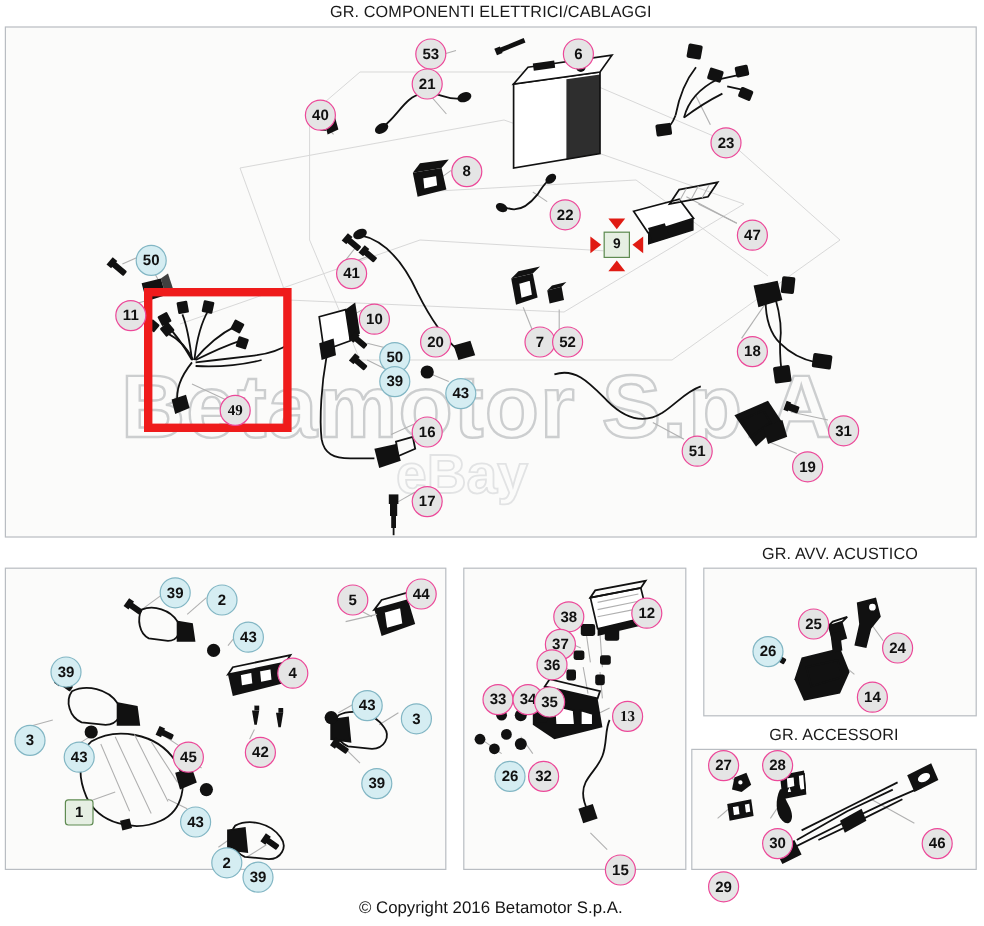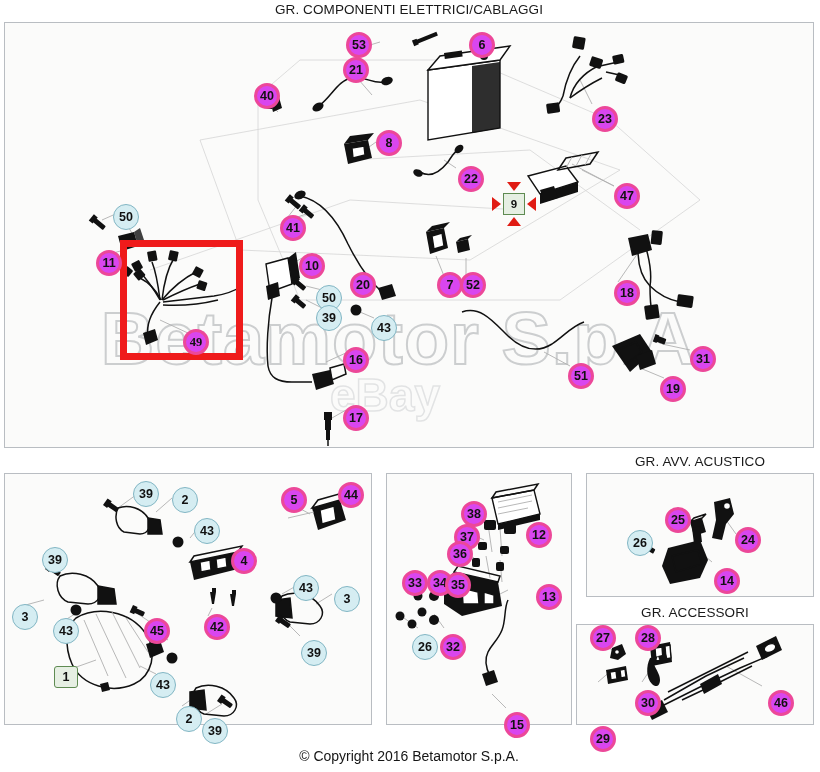--- a/index.html
+++ b/index.html
@@ -62,21 +62,21 @@
     border-radius:50%;
     box-sizing:border-box;
     display:flex;align-items:center;justify-content:center;
     font-size:12.5px;
     font-weight:700;
     color:#111;
     line-height:1;
     z-index:30;
     font-family:"Liberation Sans", sans-serif;
   }
-  .cal.cream{background:#d946ef;border:3px solid #ec4899;}
+  .cal.cream{background:#e5e5e5;border:1px solid #ec4899;}
   .cal.cyan {background:#d5edf2;border:1px solid #82b6c4;}
   .cal.sq{
     border-radius:3px;
     width:24px;height:22px;
     background:#e6efe3;border:1.6px solid #5f8b52;
   }
 
   
   .sel-wrap{position:absolute;width:44px;height:44px;z-index:40;}
   .sel-box{
@@ -604,27 +604,27 @@
       <div class="cal cyan" style="left: 12px; top: 604px;">3</div>
       <div class="cal cyan" style="left: 53px; top: 618px;">43</div>
       <div class="cal cream" style="left: 144px; top: 618px;">45</div>
       <div class="cal cream" style="left: 204px; top: 614px;">42</div>
       <div class="cal cyan" style="left: 301px; top: 640px;">39</div>
       <div class="cal sq" style="left: 54px; top: 666px;">1</div>
       <div class="cal cyan" style="left: 150px; top: 672px;">43</div>
       <div class="cal cyan" style="left: 176px; top: 706px;">2</div>
       <div class="cal cyan" style="left: 202px; top: 718px;">39</div>
       <div class="cal cream" style="left: 461px; top: 501px;">38</div>
-      <div class="cal cream" style="left: 526px; top: 522px;">12</div>
+      <div class="cal cream" style="left: 526px; top: 498px;">12</div>
       <div class="cal cream" style="left: 454px; top: 524px;">37</div>
       <div class="cal cream" style="left: 447px; top: 541px;">36</div>
       <div class="cal cream" style="left: 402px; top: 570px;">33</div>
       <div class="cal cream" style="left: 427px; top: 570px;">34</div>
       <div class="cal cream" style="left: 445px; top: 572px;">35</div>
-      <div class="cal cream" style="left: 536px; top: 584px;">13</div>
+      <div class="cal cream" style="left: 510px; top: 584px; font-family: Liberation Serif, serif;">13</div>
       <div class="cal cyan" style="left: 412px; top: 634px;">26</div>
       <div class="cal cream" style="left: 440px; top: 634px;">32</div>
       <div class="cal cream" style="left: 504px; top: 712px;">15</div>
       <div class="cal cream" style="left: 665px; top: 507px;">25</div>
       <div class="cal cyan" style="left: 627px; top: 530px;">26</div>
       <div class="cal cream" style="left: 735px; top: 527px;">24</div>
       <div class="cal cream" style="left: 714px; top: 568px;">14</div>
       <div class="cal cream" style="left: 590px; top: 625px;">27</div>
       <div class="cal cream" style="left: 635px; top: 625px;">28</div>
       <div class="cal cream" style="left: 590px; top: 690px; margin-top: 36px;">29</div>

